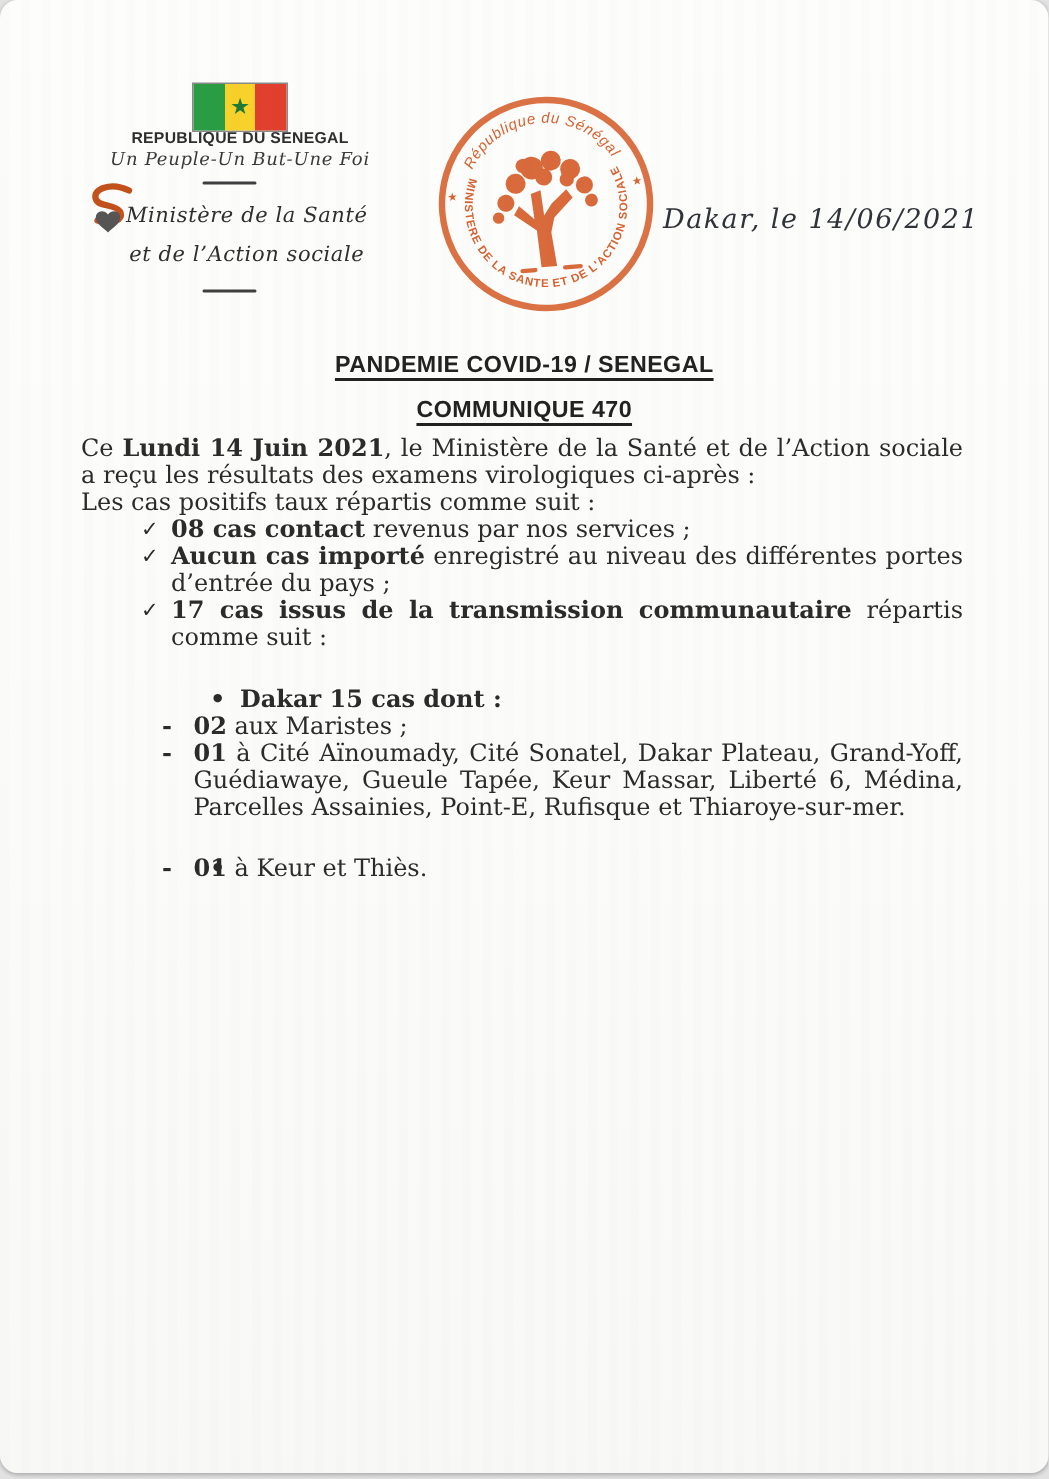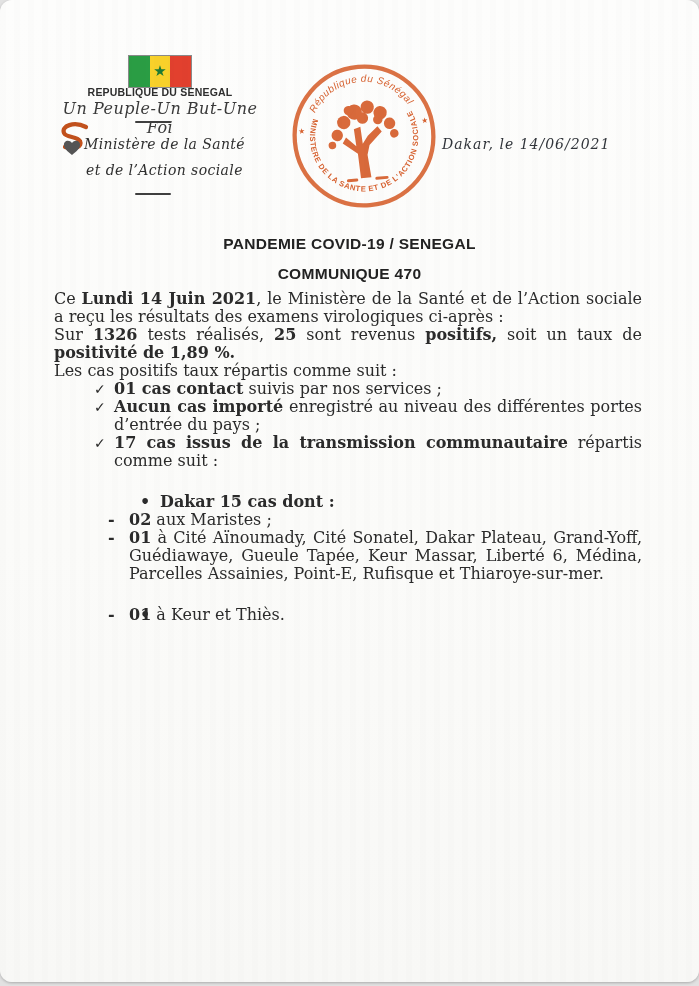--- a/index.html
+++ b/index.html
@@ -34,54 +34,55 @@
     font-size:15px;line-height:1;font-family:"DejaVu Sans",sans-serif;
   }
   .republic{
     position:absolute;left:60px;top:86px;width:200px;
     text-align:center;
     font-family:"Liberation Sans",sans-serif;
     font-weight:bold;font-size:10.5px;letter-spacing:.2px;color:#2e2e2e;
   }
   .motto{
     position:absolute;left:60px;top:99px;width:200px;text-align:center;
-    font-style:italic;font-size:16px;color:#3a3a3a;letter-spacing:.5px;
+    font-style:italic;font-size:12px;color:#3a3a3a;letter-spacing:.5px;
   }
   .rule{
     position:absolute;left:135px;width:36px;height:2px;background:#3f3f3f;border-radius:1px;
   }
   .rule1{top:121px;}
   .rule2{top:193px;}
   .ministry-logo{position:absolute;left:52px;top:120px;}
   .ministry{
     position:absolute;left:72px;top:131px;width:185px;text-align:center;
     font-style:italic;font-size:14px;line-height:26px;color:#2f2f2f;letter-spacing:.4px;
   }
   .dateline{
     position:absolute;left:442px;top:136px;width:230px;
-    font-style:italic;font-size:14px;color:#30343a;letter-spacing:1px;
+    font-style:italic;font-size:18px;color:#30343a;letter-spacing:1px;
   }
 
   
   .stamp{
     position:absolute;left:288px;top:60px;width:152px;height:152px;
     transform:rotate(-5deg);opacity:.92;
   }
   .stamp svg text{font-family:"Liberation Sans",sans-serif;}
   .stamp .arc-top{font-size:10.5px;font-style:italic;letter-spacing:.5px;}
   .stamp .arc-bottom{font-size:8px;font-weight:bold;letter-spacing:.6px;}
   .stamp .side-star{font-size:8px;}
 
   
   .title{
     position:absolute;left:0;top:229px;width:699px;text-align:center;
     font-family:"Liberation Sans",sans-serif;
     font-weight:bold;font-size:15.5px;line-height:30px;color:#222;letter-spacing:.3px;
   }
   .title .tline{
+    text-decoration:underline;
     text-underline-offset:4px;
     text-decoration-thickness:1.5px;
   }
 
   
   .body{
     position:absolute;left:54px;top:290px;width:588px;
     font-size:16px;line-height:18px;color:#2b2b2b;
   }
   .para{margin:0;text-align:justify;}
@@ -163,27 +164,26 @@
 
   <div class="title">
     <div><span class="tline">PANDEMIE COVID-19 / SENEGAL</span></div>
     <div><span class="tline">COMMUNIQUE 470</span></div>
   </div>
 
   <div class="body">
 
     <p class="para"><span>Ce </span><b>Lundi 14 Juin 2021</b><span>, le Ministère de la Santé et de l’Action sociale a reçu les résultats des examens virologiques ci-après :</span></p>
 
-    <p class="para"><span>Sur </span><b>1326</b><span> tests réalisés, </span><b>25</b><span> sont revenus </span><b>positifs,</b><span> soit un taux de </span><b>positivité de 1,89 %.</b></p>
 
     <p class="para"><span>Les cas positifs taux répartis comme suit :</span></p>
 
     <div class="row check-row">
       <span class="marker">✓</span>
-      <b>01 cas contact</b><span> suivis par nos services ;</span>
+      <b>08 cas contact</b><span> revenus par nos services ;</span>
     </div>
 
     <div class="row check-row">
       <span class="marker">✓</span>
       <b>Aucun cas importé</b><span> enregistré au niveau des différentes portes d’entrée du pays ;</span>
     </div>
 
     <div class="row check-row">
       <span class="marker">✓</span>
       <b>17 cas issus de la transmission communautaire</b><span> répartis comme suit :</span>

